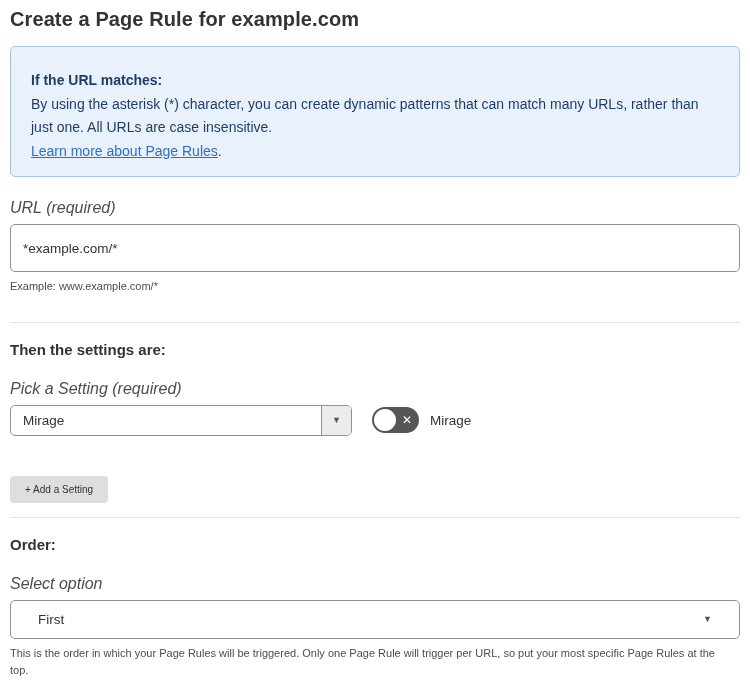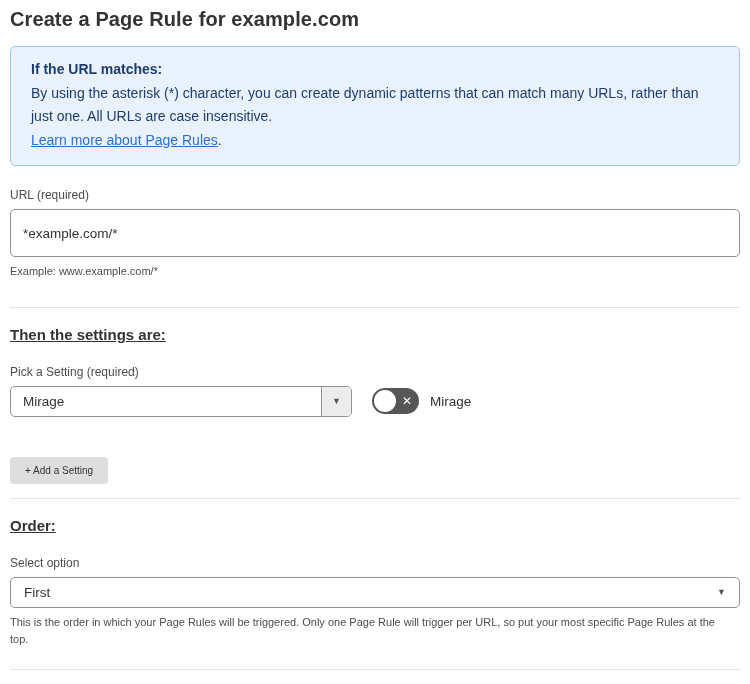--- a/index.html
+++ b/index.html
@@ -27,35 +27,36 @@
     font-size:20px;
     font-weight:700;
     color:#333;
     letter-spacing:.1px;
   }
   .info-box{
     margin-top:15px;
     background:var(--info-bg);
     border:1px solid var(--info-border);
     border-radius:5px;
-    padding:11px 20px 13px;
+    padding:22px 20px 13px;
     color:var(--info-text);
     font-size:14px;
     line-height:1.68;
   }
   .info-box .info-heading{font-weight:700;}
   .info-box a{
     color:var(--link-blue);
     text-decoration:underline;
     cursor:pointer;
   }
   .field-label{
     margin-top:22px;
-    font-size:12px;
+    font-size:16px;
     color:var(--label-gray);
+    font-style:italic;
   }
   .text-input{
     margin-top:7px;
     width:730px;
     height:48px;
     border:1px solid var(--border-gray);
     border-radius:5px;
     font-family:"Liberation Sans",sans-serif;
     font-size:13.5px;
     color:#333;
@@ -73,21 +74,20 @@
   .divider{
     border:none;
     border-top:1px solid var(--divider);
     margin-top:26px;
   }
   .section-heading{
     margin-top:18px;
     font-size:15px;
     font-weight:700;
     color:#333;
-    text-decoration:underline;
   }
   .setting-row{
     margin-top:7px;
     display:flex;
     align-items:center;
   }
   .select-split{
     width:342px;
     height:31px;
     border:1px solid var(--border-gray);
@@ -154,27 +154,27 @@
     font-size:10px;
     padding:8px 15px;
     cursor:pointer;
     color:#333;
     background:var(--btn-gray);
   }
   .add-setting-btn{margin-top:40px;}
   .select-full{
     margin-top:7px;
     width:730px;
-    height:31px;
+    height:39px;
     border:1px solid var(--border-gray);
     border-radius:5px;
     display:flex;
     align-items:center;
     justify-content:space-between;
-    padding:0 13px;
+    padding:0 27px;
     background:#fff;
     font-size:13.5px;
     color:#333;
     cursor:pointer;
   }
   .select-full .arrow{font-size:9px;color:#555;}
   .order-helper{width:722px;}
   .mt14{margin-top:14px;}
   .mt20{margin-top:20px;}
 </style>

